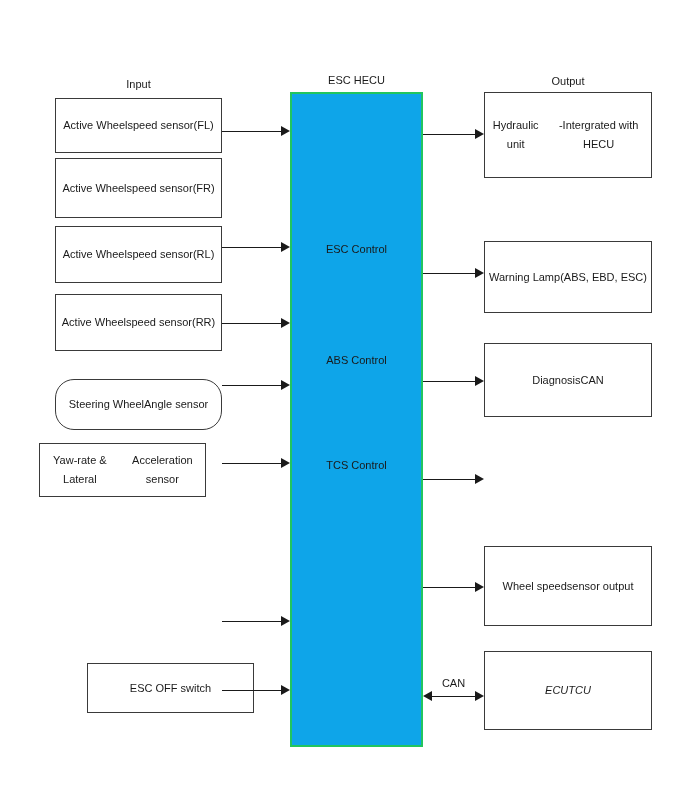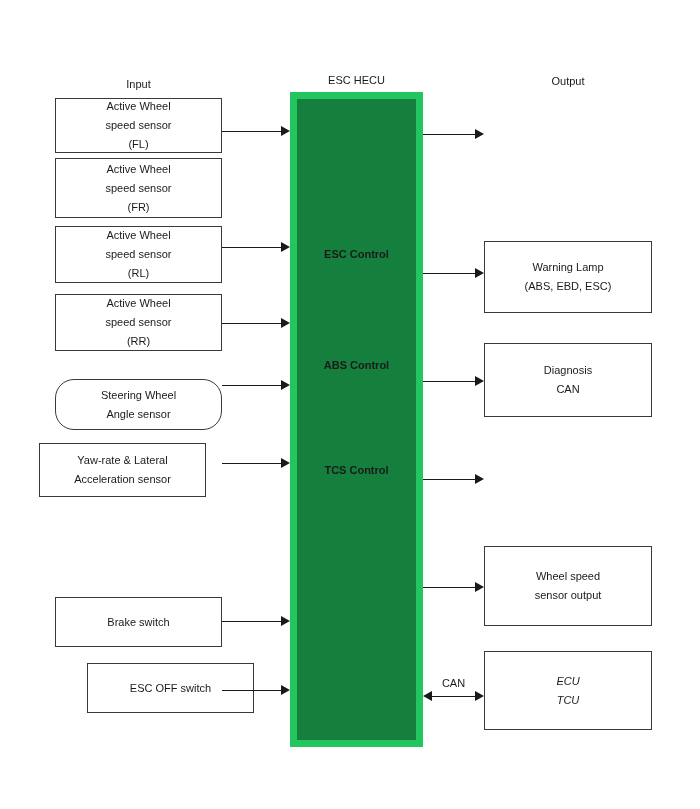--- a/index.html
+++ b/index.html
@@ -7,27 +7,26 @@
     position:relative; width:700px; height:809px; background:#ffffff;
     font-family:"Liberation Sans", sans-serif; font-size:11px; color:#1a1a1a;
     overflow:hidden;
   }
   .col-label {
     position:absolute; text-align:center; height:14px; line-height:14px;
   }
   .box {
     position:absolute; box-sizing:border-box; background:#ffffff;
     border:1px solid #3a3a3a;
-    display:flex; flex-direction:column; align-items:center; justify-content:center;
+    display:flex; flex-direction:row; align-items:center; justify-content:center;
     text-align:center; line-height:19px;
   }
   .hecu-box {
-    position:absolute; box-sizing:border-box; background:#15803d;
-    border:7px solid #22c55e;
-    font-weight:bold;
+    position:absolute; box-sizing:border-box; background:#0ea5e9;
+    border:2px solid #22c55e;
   }
   .fn-label {
     position:absolute; left:0; width:100%; text-align:center;
     height:16px; line-height:16px;
   }
   .arrow { position:absolute; height:10px; }
   .arrow .shaft {
     position:absolute; top:4.5px; left:0; right:2px; height:1px; background:#1a1a1a;
   }
   .arrow.double .shaft { left:7px; right:7px; }
@@ -76,33 +75,34 @@
     <div>(RR)</div>
   </div>
   <div class="box" style="left:55px; top:379px; width:167px; height:51px;border-radius:19px;">
     <div>Steering Wheel</div>
     <div>Angle sensor</div>
   </div>
   <div class="box" style="left:39px; top:443px; width:167px; height:54px;">
     <div>Yaw-rate &amp; Lateral</div>
     <div>Acceleration sensor</div>
   </div>
-  <div class="box" style="left:55px; top:597px; width:167px; height:50px;">
-    <div>Brake switch</div>
-  </div>
   <div class="box" style="left:55px; top:663px; width:167px; height:50px;margin-left:32px;">
     <div>ESC OFF switch</div>
   </div>
 
   <div class="hecu-box" style="left:290px; top:92px; width:133px; height:655px;">
     <div class="fn-label" style="top:147px;">ESC Control</div>
     <div class="fn-label" style="top:258px;">ABS Control</div>
     <div class="fn-label" style="top:363px;">TCS Control</div>
   </div>
 
+  <div class="box" style="left:484px; top:92px;  width:168px; height:86px;">
+    <div>Hydraulic unit</div>
+    <div>-Intergrated with HECU</div>
+  </div>
   <div class="box" style="left:484px; top:241px; width:168px; height:72px;">
     <div>Warning Lamp</div>
     <div>(ABS, EBD, ESC)</div>
   </div>
   <div class="box" style="left:484px; top:343px; width:168px; height:74px;">
     <div>Diagnosis</div>
     <div>CAN</div>
   </div>
   <div class="box" style="left:484px; top:546px; width:168px; height:80px;">
     <div>Wheel speed</div>

